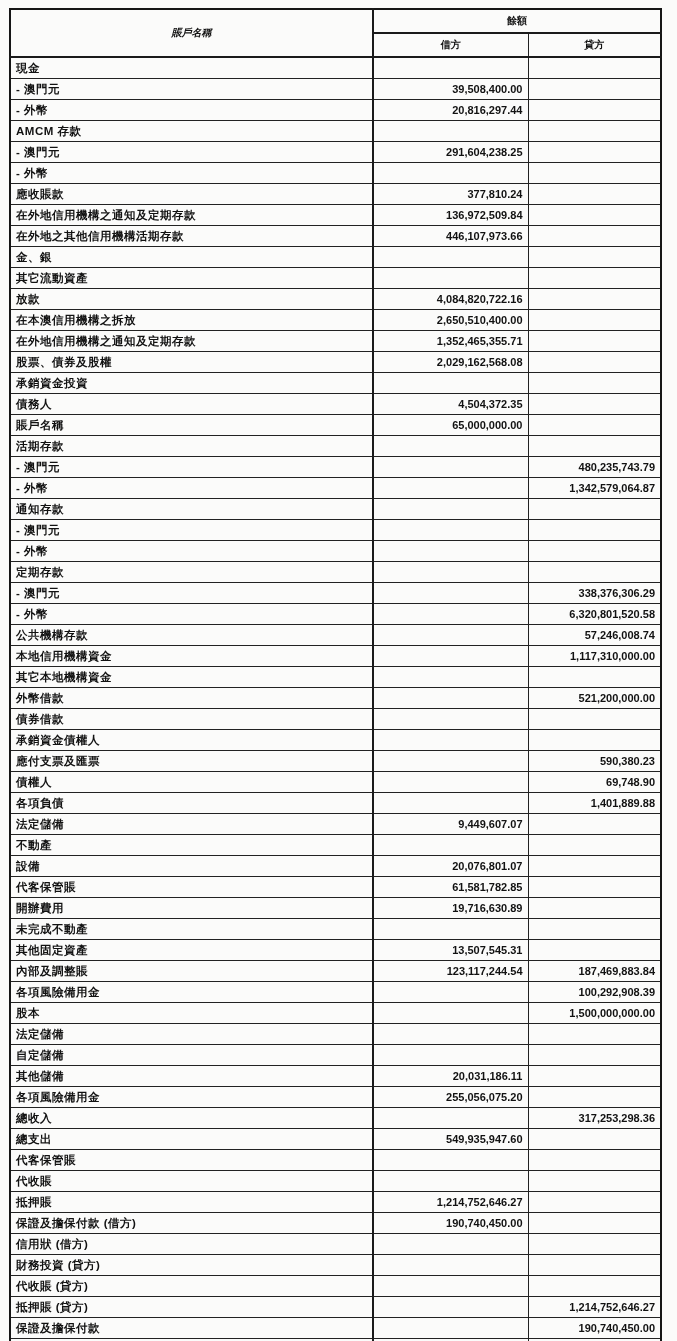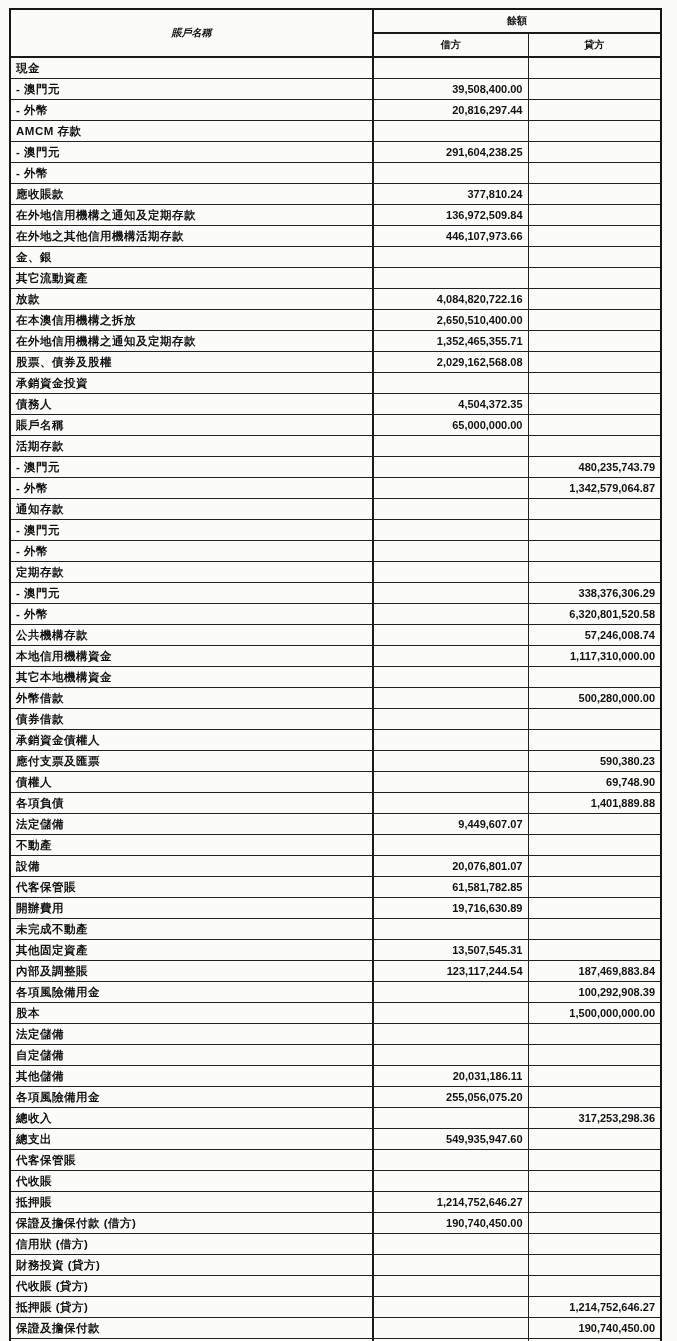--- a/index.html
+++ b/index.html
@@ -218,21 +218,21 @@
     <td class="num">1,117,310,000.00</td>
   </tr>
         <tr>
     <td class="label">其它本地機構資金</td>
     <td class="num debit-cell"></td>
     <td class="num"></td>
   </tr>
         <tr>
     <td class="label">外幣借款</td>
     <td class="num debit-cell"></td>
-    <td class="num">500,280,000.00</td>
+    <td class="num">521,200,000.00</td>
   </tr>
         <tr>
     <td class="label">債券借款</td>
     <td class="num debit-cell"></td>
     <td class="num"></td>
   </tr>
         <tr>
     <td class="label">承銷資金債權人</td>
     <td class="num debit-cell"></td>
     <td class="num"></td>

